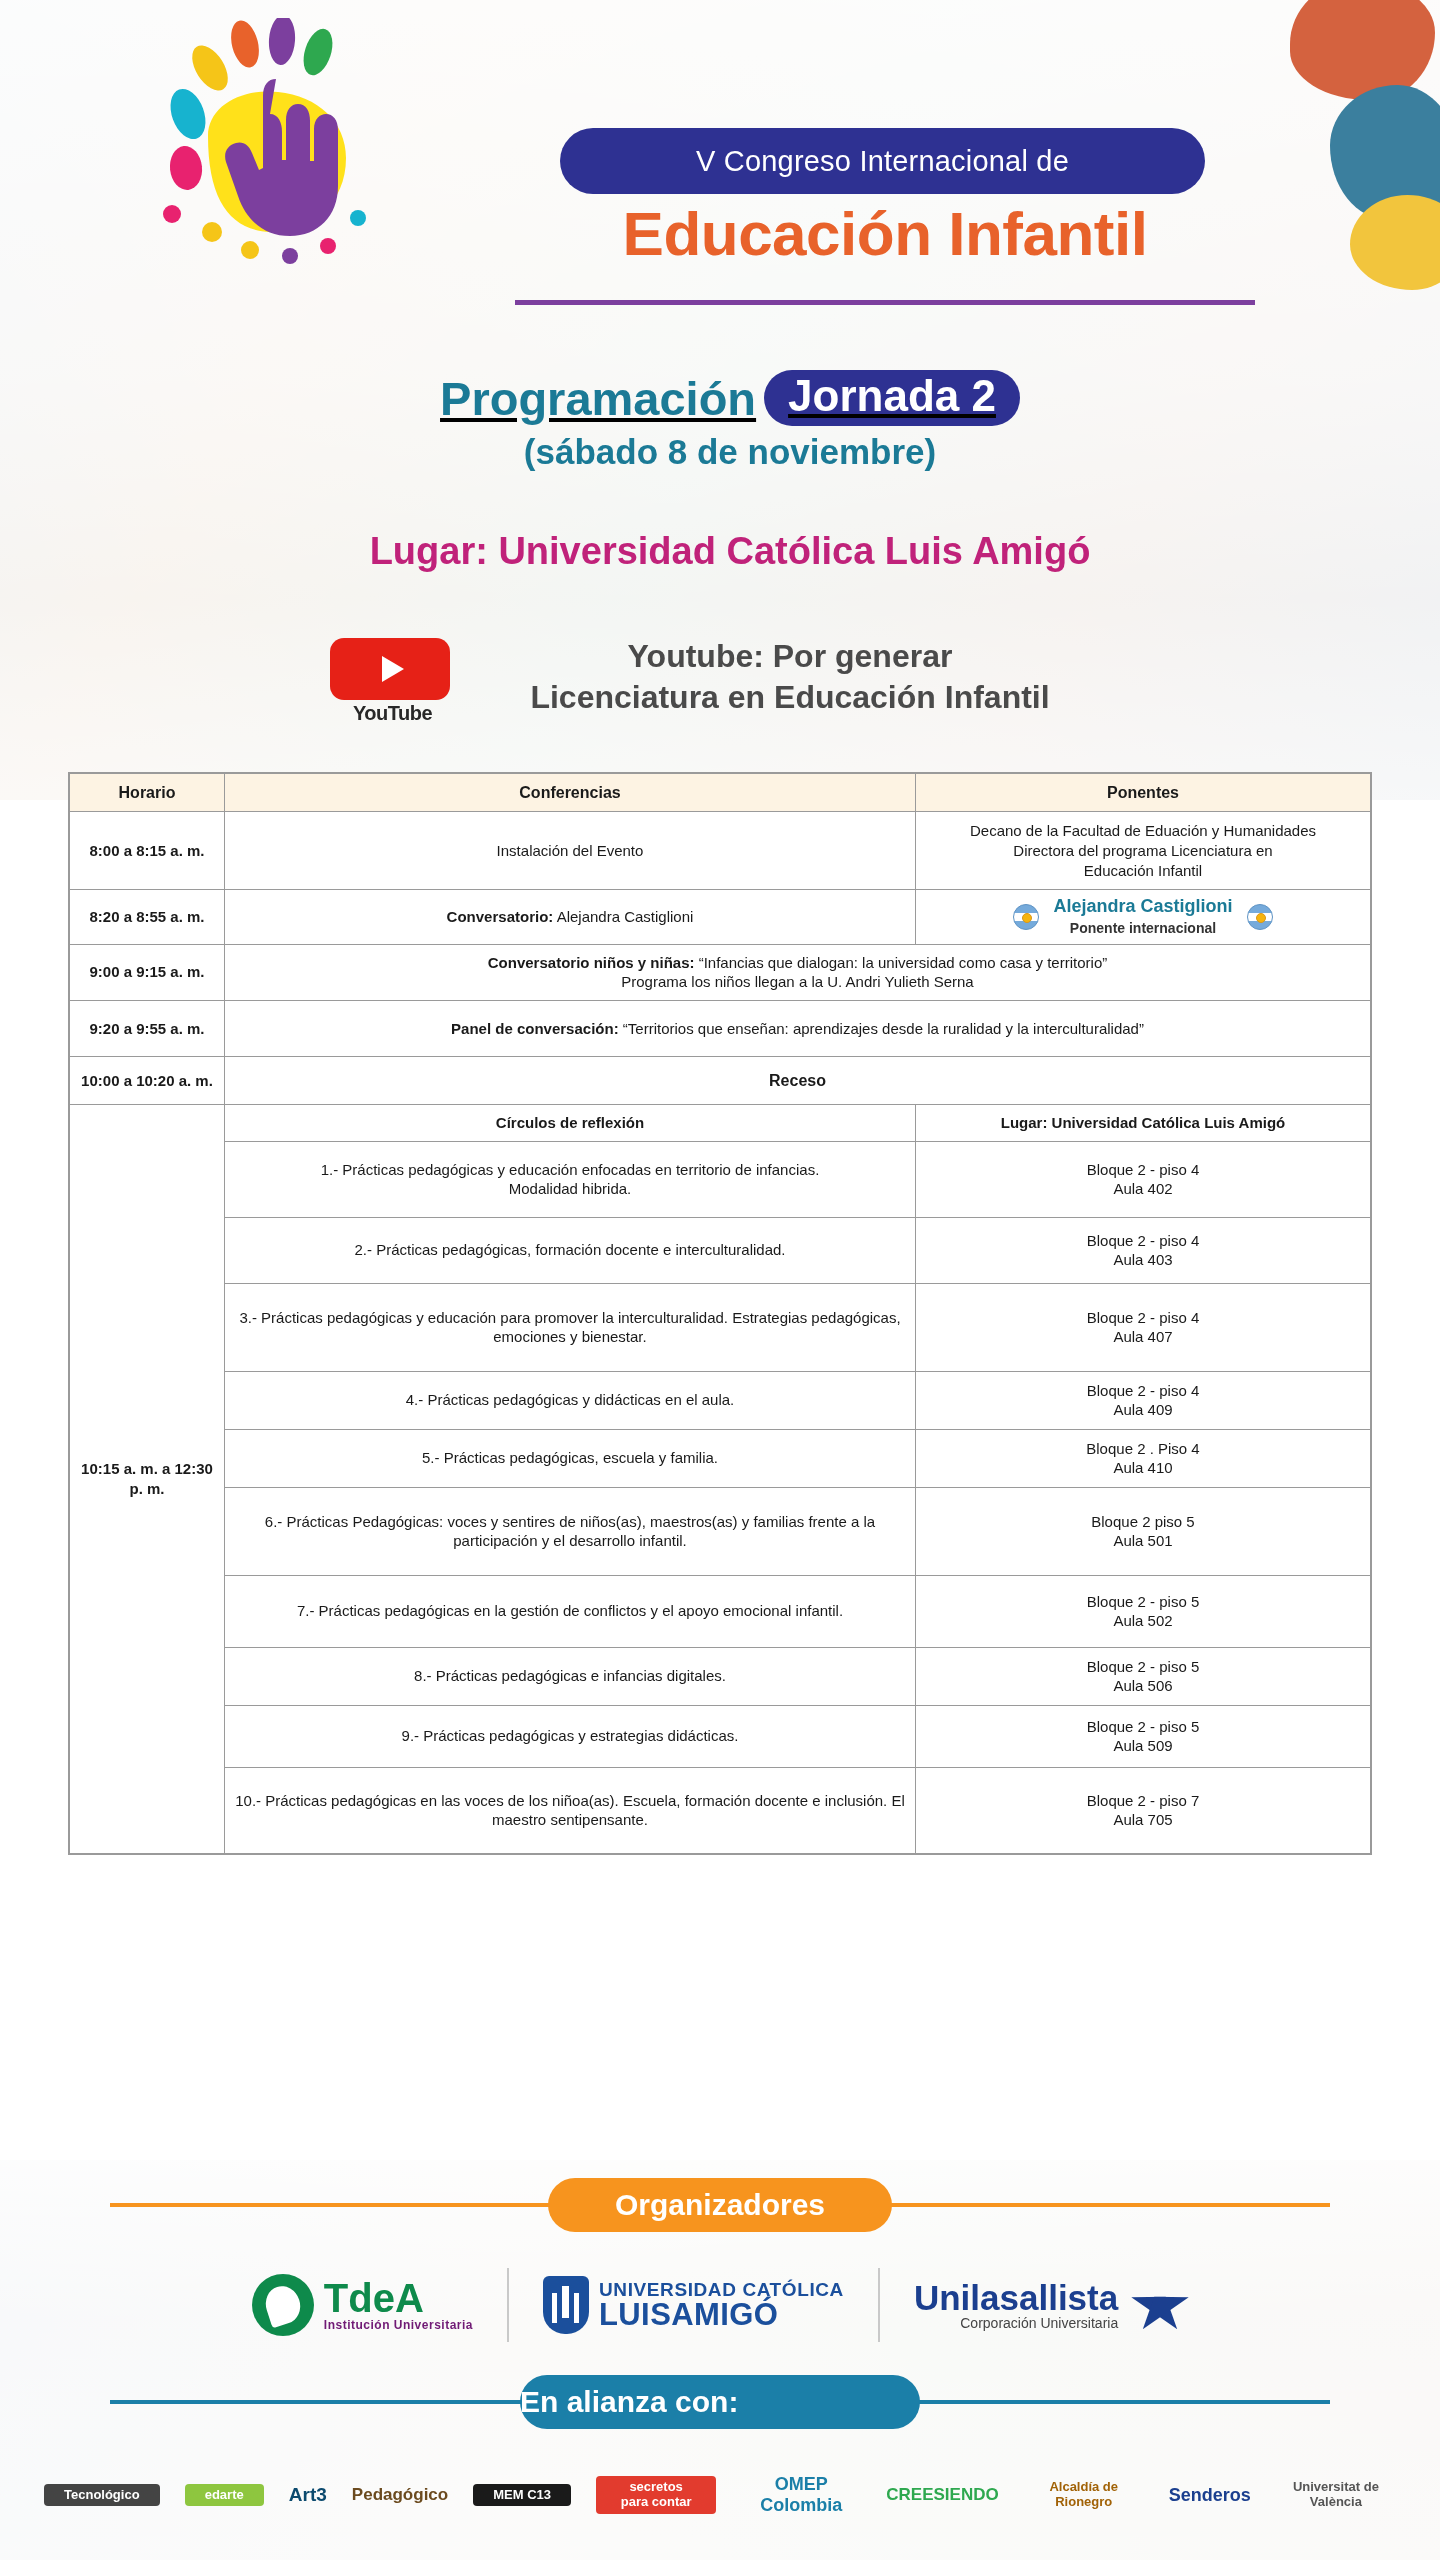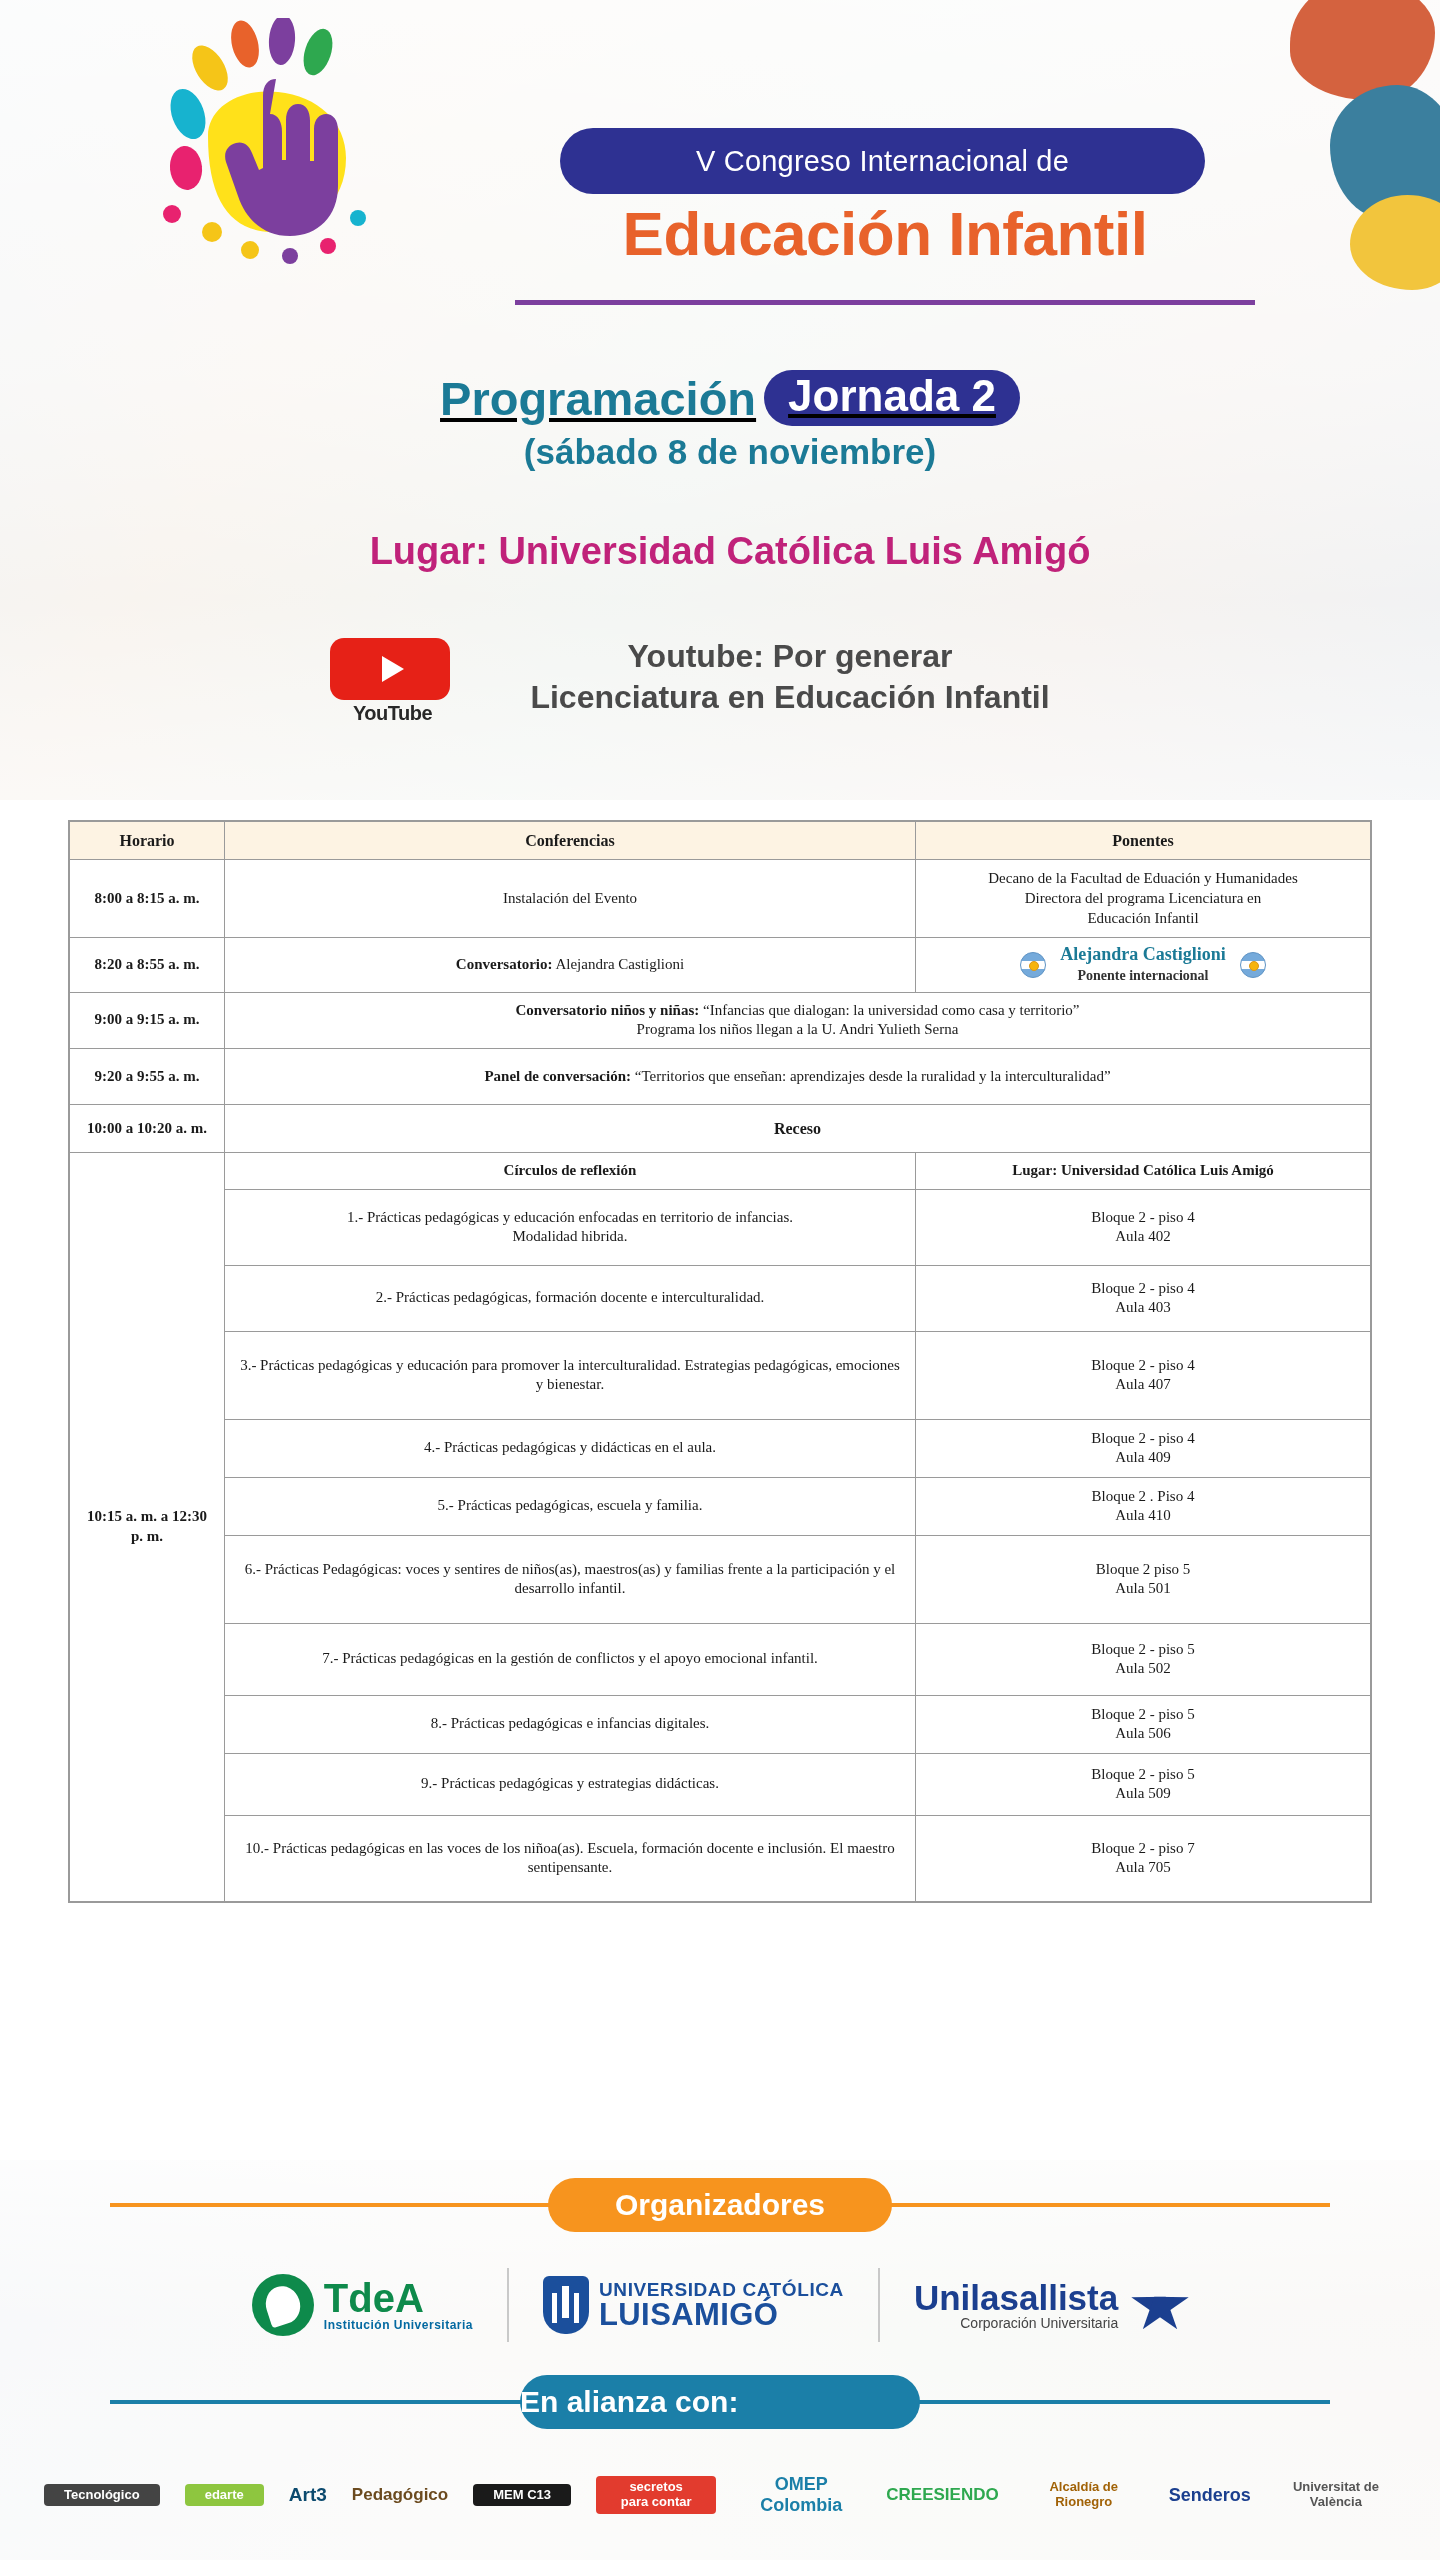--- a/index.html
+++ b/index.html
@@ -102,22 +102,22 @@
     font-size:20px; font-weight:bold; color:#282828; letter-spacing:-.5px;
   }
   .yt-text {
     position:absolute; left:470px; top:636px; width:640px;
     text-align:center; font-size:32px; font-weight:bold; color:#4a4a4a;
     line-height:1.28;
   }
 
   
   .table-wrap {
-    position:absolute; left:68px; top:820px; width:1304px;
-    border:1px solid #9a9a9a; background:#fff;font-family:Liberation Serif, serif;
+    position:absolute; left:68px; top:772px; width:1304px;
+    border:1px solid #9a9a9a; background:#fff;
   }
   table { border-collapse:collapse; width:100%; table-layout:fixed; }
   td, th {
     border:1px solid #9a9a9a; padding:8px 10px;
     font-size:15px; color:#1a1a1a; vertical-align:middle; text-align:center;
     line-height:1.32;
   }
   th { background:#fdf3e3; font-weight:bold; font-size:16px; }
   .c-time { width:155px; }
   .c-pon  { width:455px; }
@@ -160,21 +160,21 @@
   .tdea-mark {
     width:62px; height:62px; border-radius:50%; background:#0e8a4b;
     position:relative; flex:0 0 auto;
   }
   .tdea-mark::after{
     content:""; position:absolute; left:14px; top:12px; width:34px; height:38px;
     background:#fff; border-radius:50% 50% 50% 10%;
     transform:rotate(-18deg);
   }
   .tdea-text .t1 { font-size:40px; font-weight:bold; color:#0e8a4b; line-height:1; }
-  .tdea-text .t2 { font-size:12px; font-weight:bold; color:#0369a1; letter-spacing:.5px; }
+  .tdea-text .t2 { font-size:12px; font-weight:bold; color:#701a75; letter-spacing:.5px; }
 
   .ucla-shield {
     width:46px;height:58px;background:#1b4f9c;
     border-radius:6px 6px 22px 22px; flex:0 0 auto; position:relative;
   }
   .ucla-shield::after{
     content:""; position:absolute; left:19px; top:10px; width:7px;height:32px;background:#fff;
     box-shadow:-11px 6px 0 -1px #fff, 11px 6px 0 -1px #fff;
   }
   .ucla-text .u1 { font-size:19px; font-weight:bold; color:#1b4f9c; letter-spacing:.6px; line-height:1.05;}

